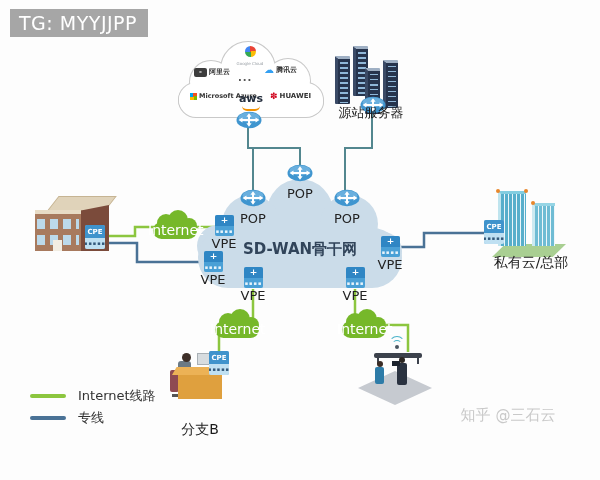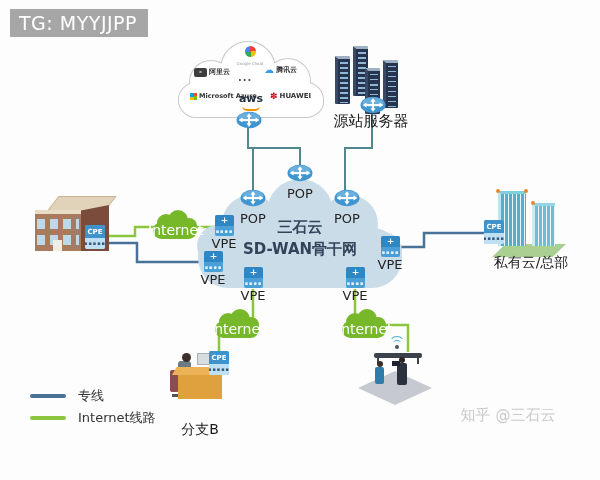--- a/index.html
+++ b/index.html
@@ -229,34 +229,33 @@
   </div>
   <div class="cloud-rtr" style="left:360px; top:96px;">
     <svg width="26" height="18" viewBox="0 0 26 18">
       <ellipse cx="13" cy="9" rx="12.5" ry="8.3" fill="#3f95cf"></ellipse>
       <ellipse cx="13" cy="6.5" rx="10.5" ry="5" fill="#85c2e8" opacity="0.6"></ellipse>
       <rect x="6" y="8" width="14" height="2" fill="#fff"></rect>
         <rect x="12" y="5" width="2" height="8" fill="#fff"></rect>
       <path fill="#fff" d="M2.5 9l4-2.6v5.2zM23.5 9l-4-2.6v5.2zM13 2.2l-2.6 3.6h5.2zM13 15.8l-2.6-3.6h5.2z"></path>
     </svg>
   </div>
-  <div class="site-label" style="left:330px; top:112px; width:82px; font-size:15px;">源站服务器</div>
+  <div class="site-label" style="left:330px; top:104px; width:82px; font-size:13px;">源站服务器</div>
 
   <div class="backbone">
     <svg width="208" height="118">
       <g fill="#cbdce9">
         <circle cx="104" cy="34" r="33"></circle>
           <circle cx="55" cy="46" r="29"></circle>
         <circle cx="153" cy="46" r="29"></circle>
           <circle cx="22" cy="68" r="21"></circle>
         <circle cx="187" cy="73" r="19"></circle>
           <rect x="2" y="50" width="204" height="60" rx="30"></rect>
       </g>
     </svg>
-    <div class="bb-t1">三石云</div>
     <div class="bb-t2">SD-WAN骨干网</div>
   </div>
 
   <div class="pop" style="left:287px; top:164px;">
     <svg width="26" height="18" viewBox="0 0 26 18">
       <ellipse cx="13" cy="9" rx="12.5" ry="8.3" fill="#3f95cf"></ellipse>
       <ellipse cx="13" cy="6.5" rx="10.5" ry="5" fill="#85c2e8" opacity="0.6"></ellipse>
       <rect x="6" y="8" width="14" height="2" fill="#fff"></rect>
         <rect x="12" y="5" width="2" height="8" fill="#fff"></rect>
       <path fill="#fff" d="M2.5 9l4-2.6v5.2zM23.5 9l-4-2.6v5.2zM13 2.2l-2.6 3.6h5.2zM13 15.8l-2.6-3.6h5.2z"></path>
@@ -405,24 +404,24 @@
     <div class="lv-leg2"></div>
     <div class="lv-w-body"></div>
     <div class="lv-w-head"></div>
     <div class="lv-c-body"></div>
     <div class="lv-c-head"></div>
     <div class="lv-cam"></div>
   </div>
 
   <div class="legend">
     <div class="lrow">
+      <span class="lline" style="background: rgb(140, 198, 63);"></span>
+      <span class="ltext">Internet线路</span>
+    </div>
+    <div class="lrow">
       <span class="lline" style="background: rgb(74, 114, 150);"></span>
       <span class="ltext">专线</span>
     </div>
-    <div class="lrow">
-      <span class="lline" style="background: rgb(140, 198, 63);"></span>
-      <span class="ltext">Internet线路</span>
-    </div>
   </div>
 
   <div class="credit">知乎 @三石云</div>
 
 </div>
 
 </body></html>

